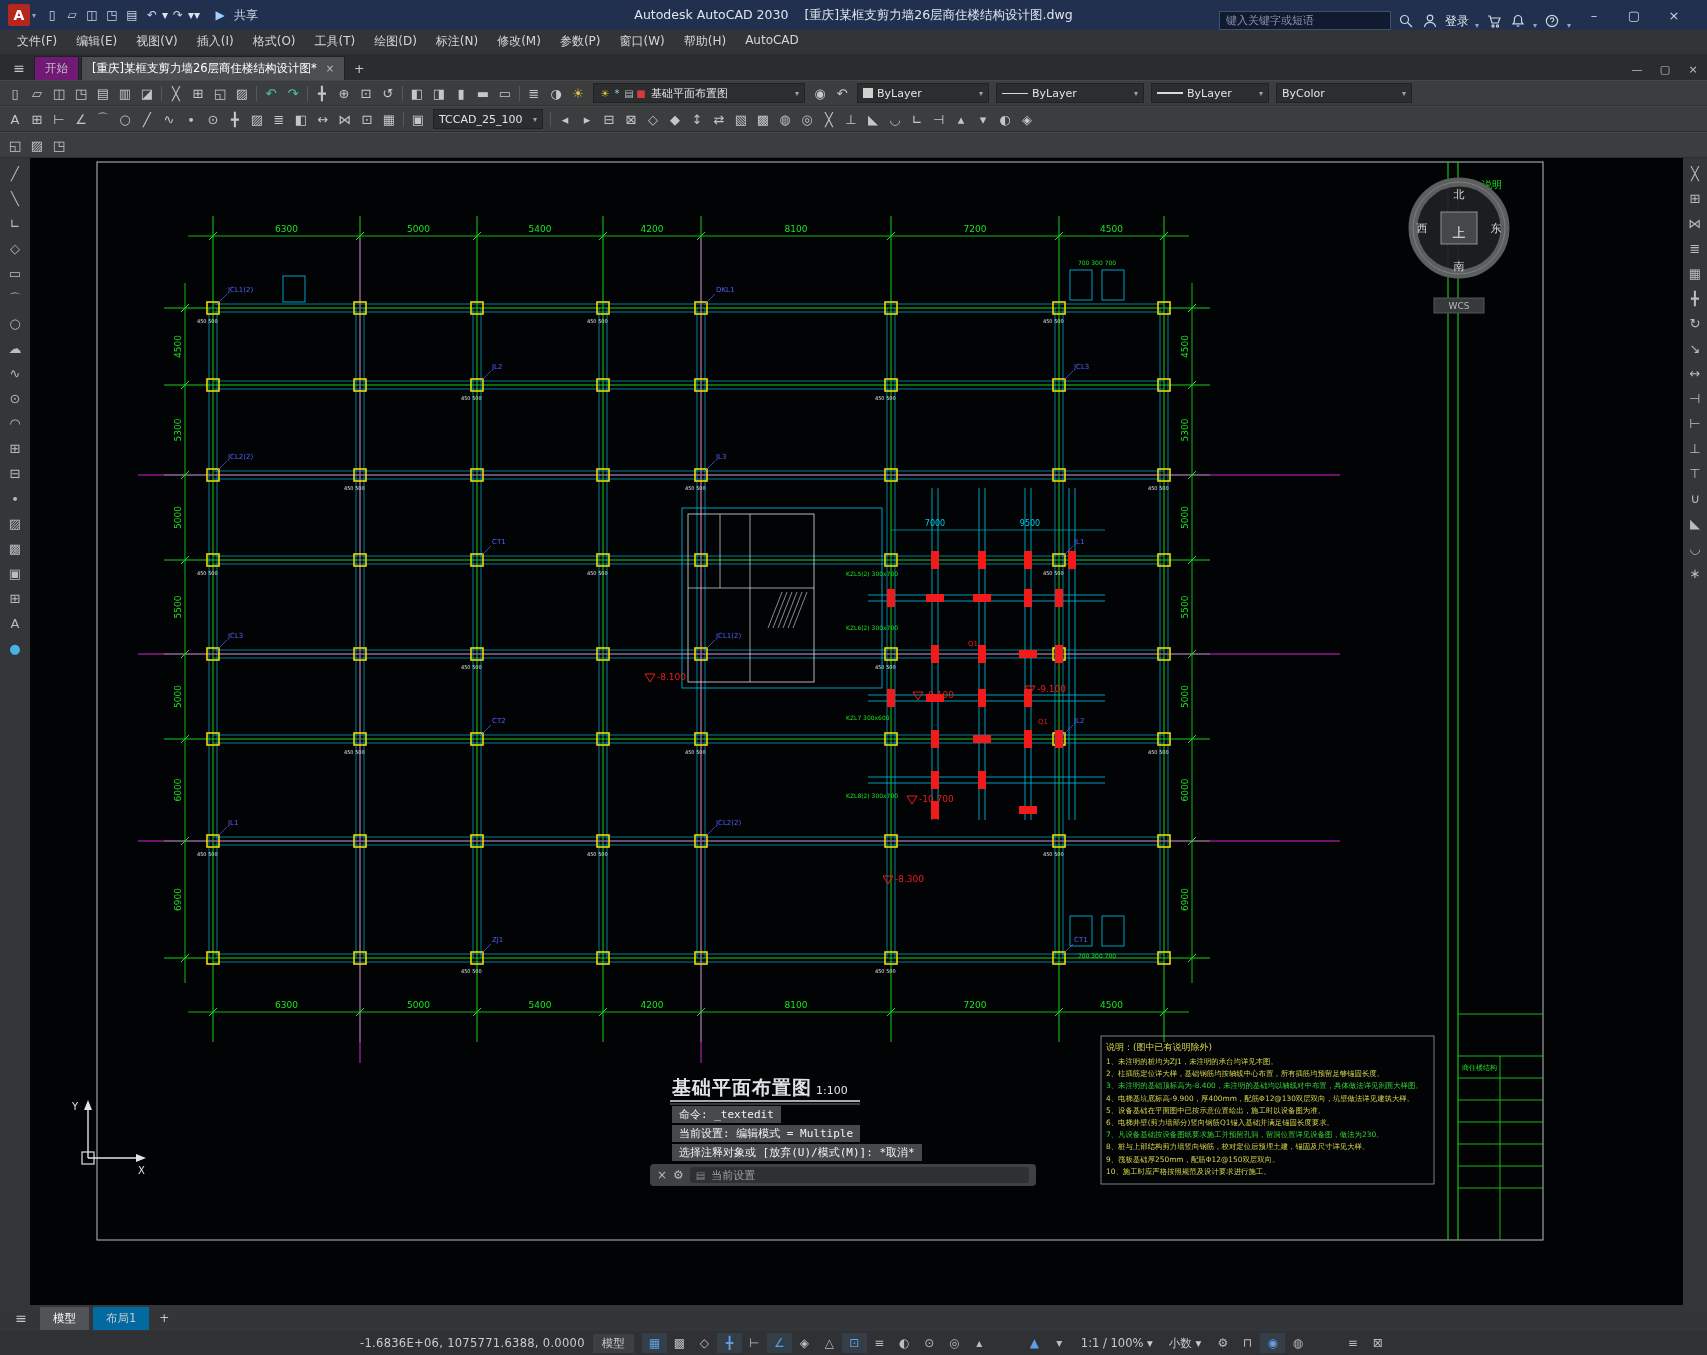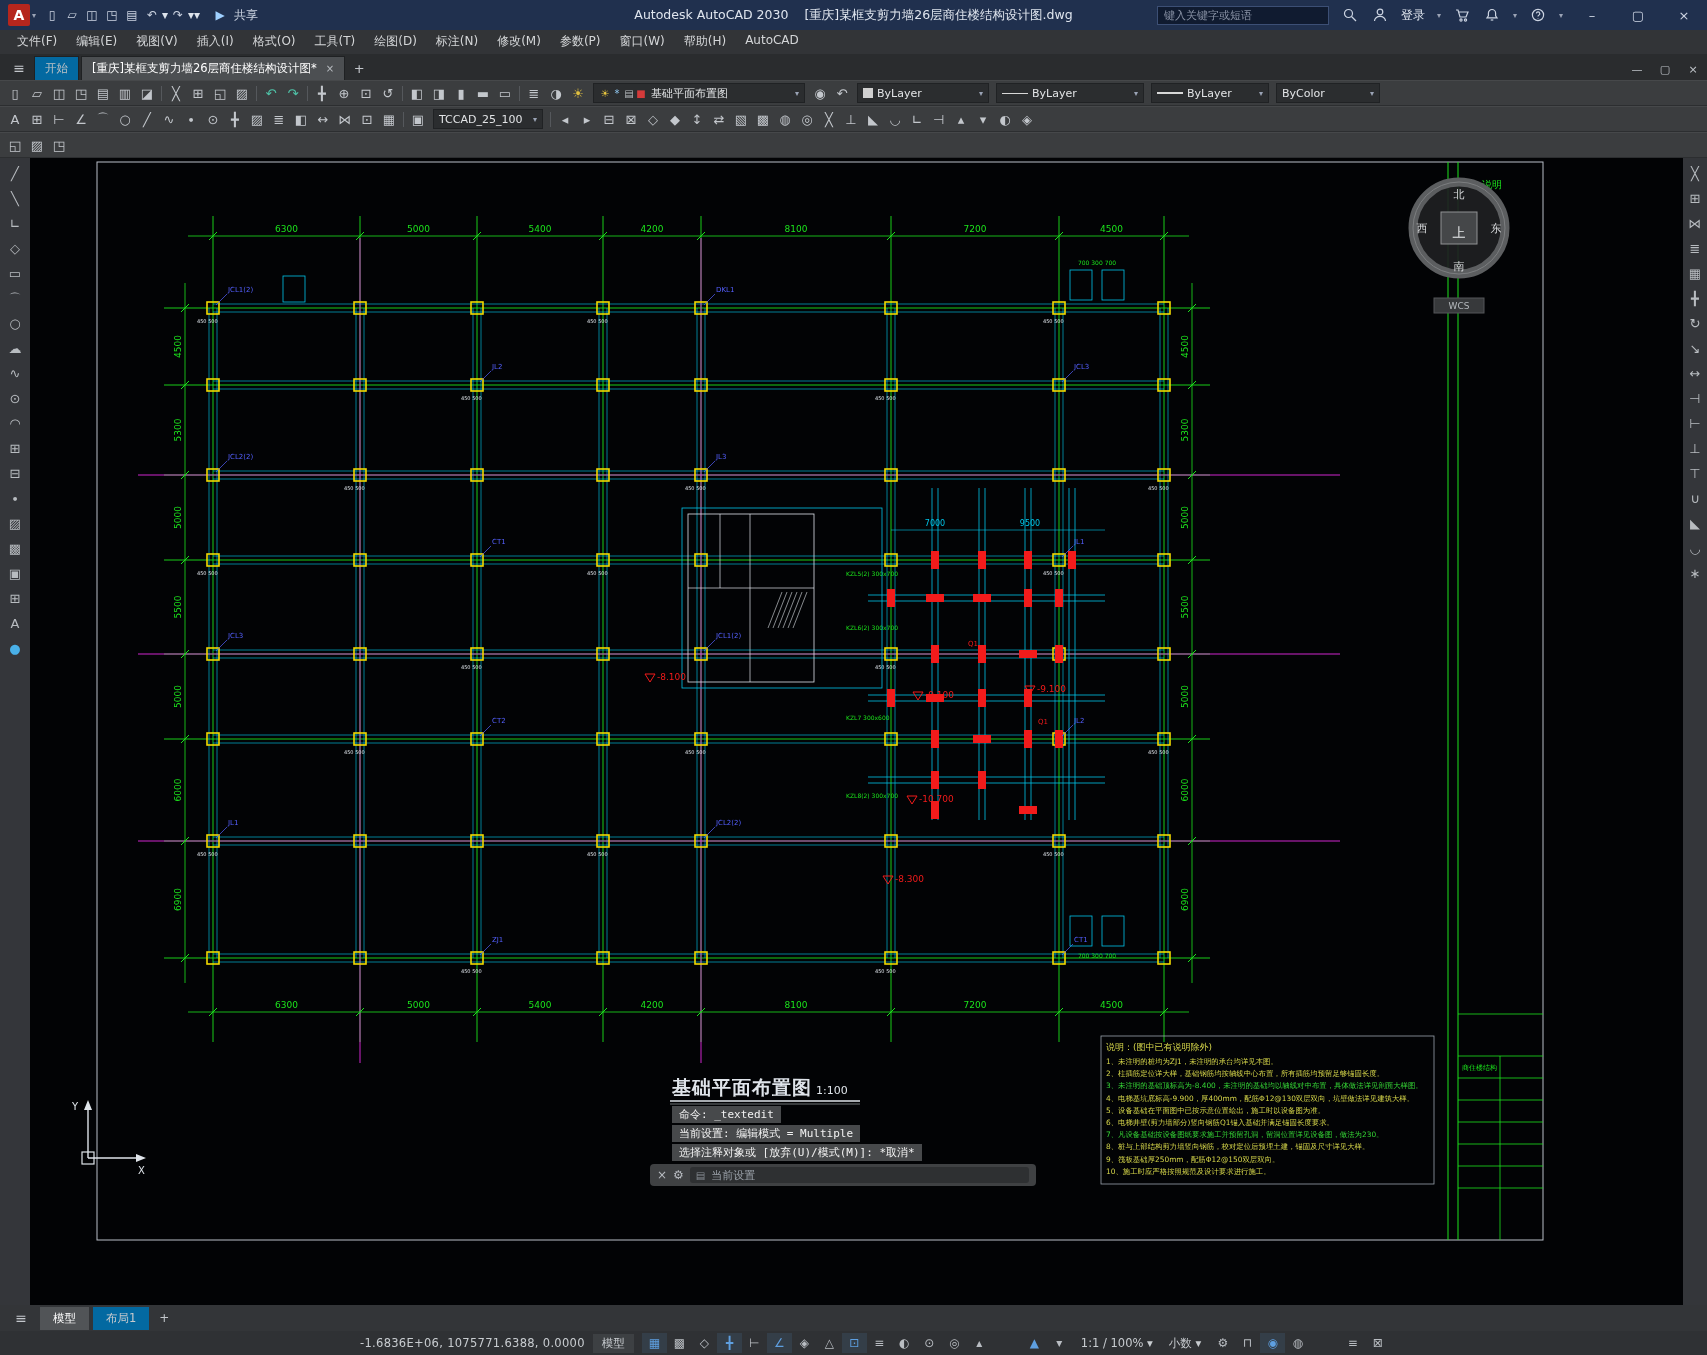--- a/index.html
+++ b/index.html
@@ -11,52 +11,52 @@
   .titlebar{height:30px;background:#20304e;display:flex;align-items:center;gap:2px;padding-left:4px;color:#dde3ec;position:relative;flex:0 0 30px;}
   .alogo{width:22px;height:22px;background:#b5261d;color:#fff;font-weight:bold;display:flex;align-items:center;justify-content:center;font-size:14px;border-radius:2px;}
   .appbtn{display:flex;align-items:center;gap:2px;padding:0 4px;}
   .tbi{width:22px;height:20px;display:flex;align-items:center;justify-content:center;font-size:13px;color:#c3c7cc;}
   .titlebar .tbi{color:#ccd4e2;font-size:12px;width:20px;}
   .sep{width:1px;height:15px;background:#55585c;margin:0 3px;align-self:center;}
   .sp{width:30px;height:1px;}
   .share{display:flex;align-items:center;gap:4px;font-size:12px;color:#ccd4e2;padding:0 8px;}
   .share .tbi{color:#9fd0ff;}
   .wtitle{position:absolute;left:50%;transform:translateX(-50%);display:flex;gap:16px;font-size:12.5px;white-space:nowrap;color:#dfe5ee;}
-  .tright{margin-left:auto;display:flex;align-items:center;gap:12px;padding-right:6px;}
+  .tright{margin-left:auto;display:flex;align-items:flex-end;gap:6px;padding-right:16px;}
   .searchbox{width:172px;height:19px;background:#101b30;border:1px solid #3c4f75;color:#cfd6e4;font-size:11px;padding:0 6px;font-family:"DejaVu Sans",sans-serif;}
   .searchbox::placeholder{color:#8a93a6;}
   .ticon{width:18px;height:18px;display:flex;align-items:center;justify-content:center;}
   .ticon svg{stroke:#ccd4e2;fill:none;stroke-width:1.2;}
   .login{font-size:12px;color:#dde3ec;}
   .caret{font-size:8px;color:#9aa3b5;}
   .wc{width:34px;height:30px;display:flex;align-items:center;justify-content:center;font-size:13px;color:#cfd6e4;}
 
   
   .menubar{height:24px;background:#323437;display:flex;align-items:flex-start;padding-left:8px;gap:1px;flex:0 0 24px;}
   .menu-item{padding:3px 9px;font-size:12px;color:#d4d6d8;}
   .mini-wc{margin-left:auto;display:flex;}
   .mini-wc span{width:28px;height:22px;display:flex;align-items:center;justify-content:center;font-size:11px;color:#bfc4c9;}
 
   
   .filetabs{height:26px;background:#2a2c2e;display:flex;align-items:flex-end;padding-left:4px;flex:0 0 26px;}
   .hamb{width:30px;height:24px;display:flex;align-items:center;justify-content:center;font-size:14px;color:#c3c7cc;}
-  .ftab{height:24px;display:flex;align-items:center;padding:0 10px;font-size:11.5px;background:#0369a1;color:#bfc2c5;margin-right:2px;border:1px solid #1f2123;border-bottom:none;white-space:nowrap;}
+  .ftab{height:24px;display:flex;align-items:center;padding:0 10px;font-size:11.5px;background:#701a75;color:#bfc2c5;margin-right:2px;border:1px solid #1f2123;border-bottom:none;white-space:nowrap;}
   .ftab.active{background:#4c4f52;color:#fff;}
   .tclose{margin-left:9px;font-size:10px;color:#b9bdc2;}
   .addtab{width:24px;height:24px;display:flex;align-items:center;justify-content:center;color:#c3c7cc;font-size:13px;}
 
   
   .trow{height:26px;background:#3b3d3f;border-top:1px solid #46484a;border-bottom:1px solid #2c2e30;display:flex;align-items:center;padding:0 4px;gap:1px;flex:0 0 26px;}
   .dd{height:20px;background:#2b2d2f;border:1px solid #202224;display:flex;align-items:center;gap:4px;padding:0 5px;font-size:11px;color:#e2e4e6;margin:0 3px;white-space:nowrap;overflow:hidden;}
   .dd .caret{margin-left:auto;}
   .dd-layer{width:212px;}
   .dd-color{width:132px;}
   .dd-ltype{width:148px;}
   .dd-lweight{width:118px;}
-  .dd-plot{width:104px;}
+  .dd-plot{width:136px;}
   .dd-style{width:110px;}
   .chip{width:10px;height:10px;background:#d0d0d0;flex:0 0 10px;}
   .lineprev{width:26px;border-top:2px solid #d8d8d8;flex:0 0 26px;}
   .lineprev.thin{border-top-width:1px;}
   .ddi{font-size:10px;width:12px;text-align:center;flex:0 0 12px;}
 
   
   .mid{flex:1;display:flex;min-height:0;}
   .sidebar{width:30px;background:#34363a;display:flex;flex-direction:column;align-items:center;padding-top:3px;flex:0 0 30px;}
   .sidebar.right{width:24px;flex:0 0 24px;}

